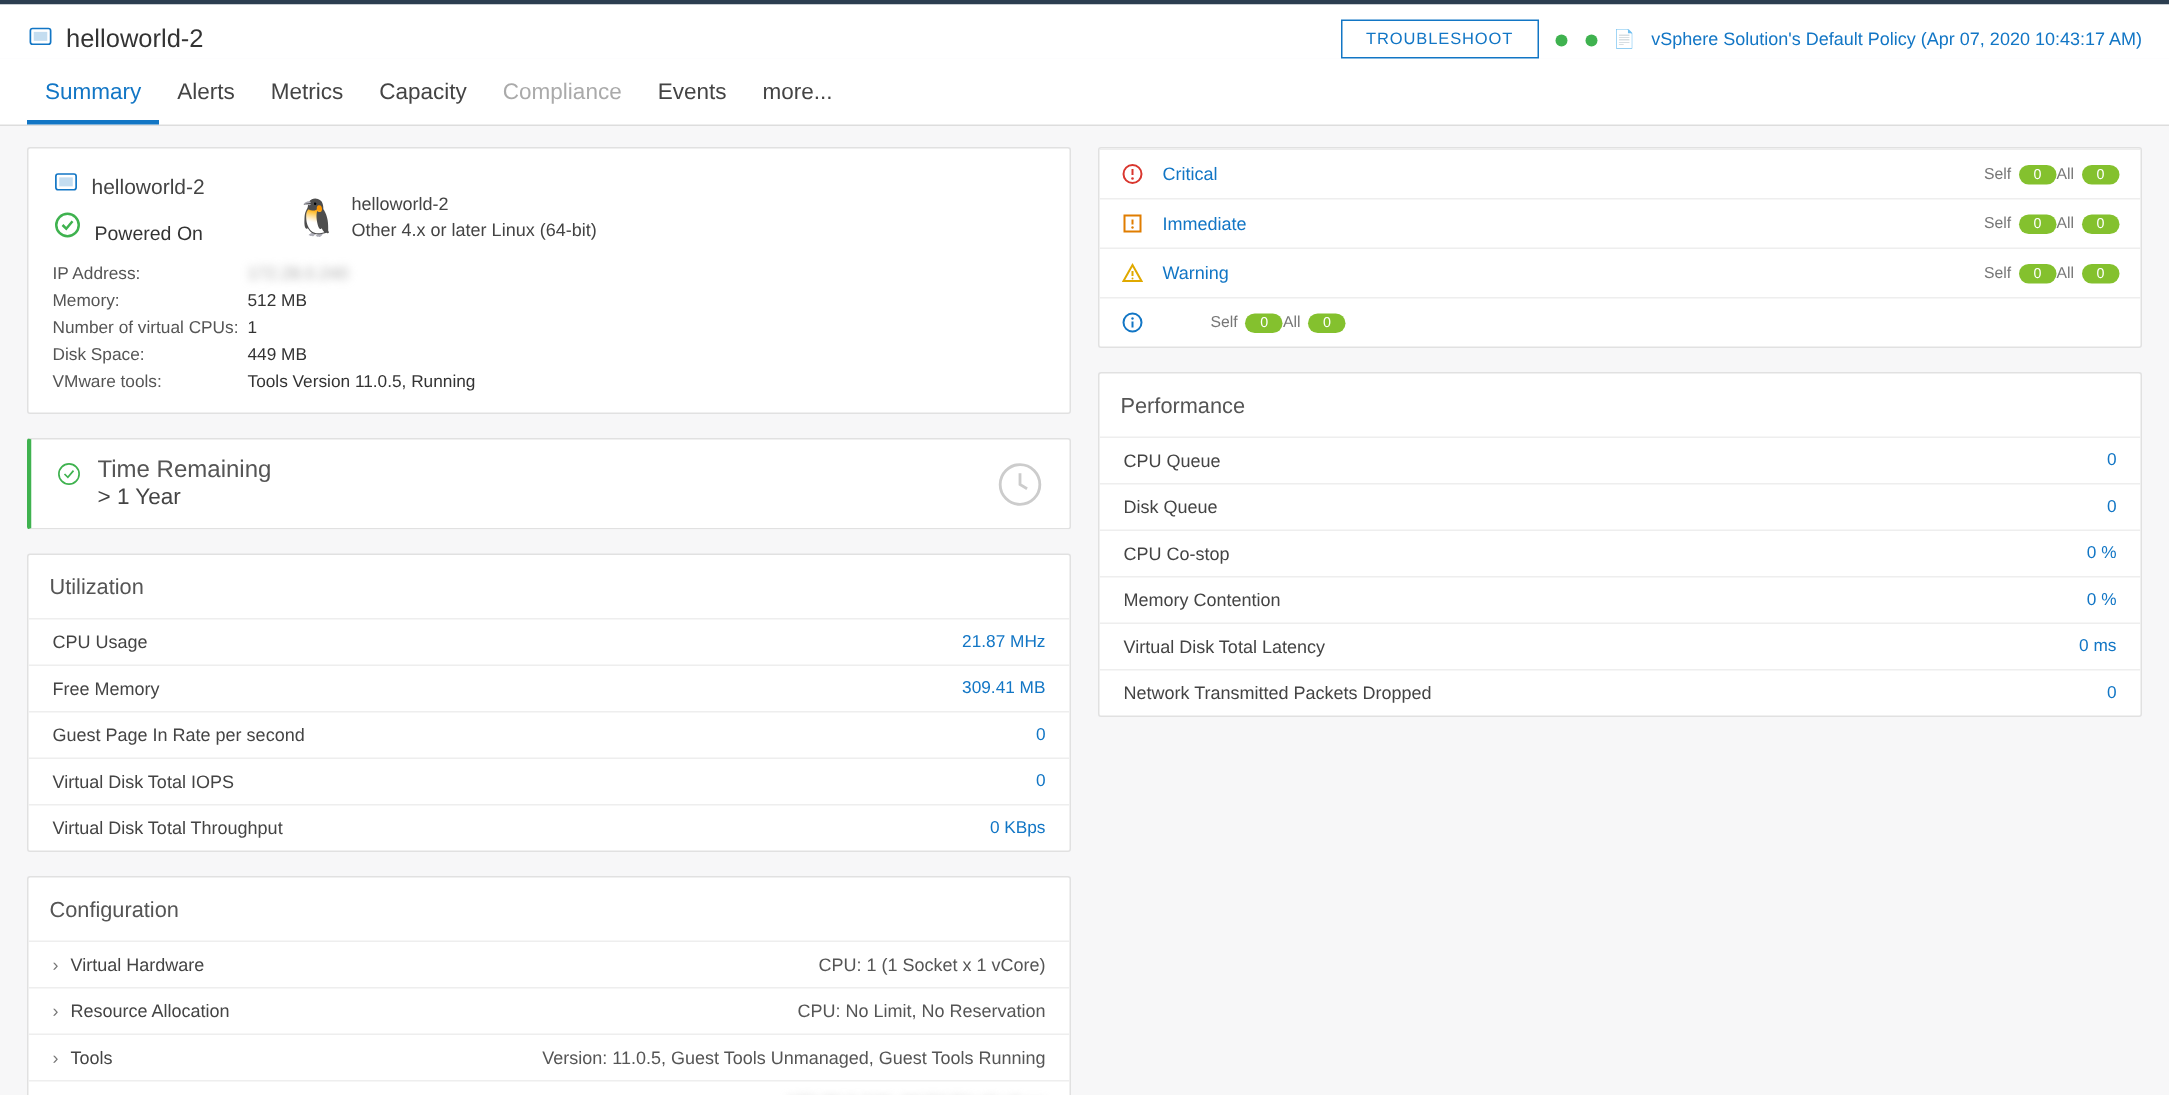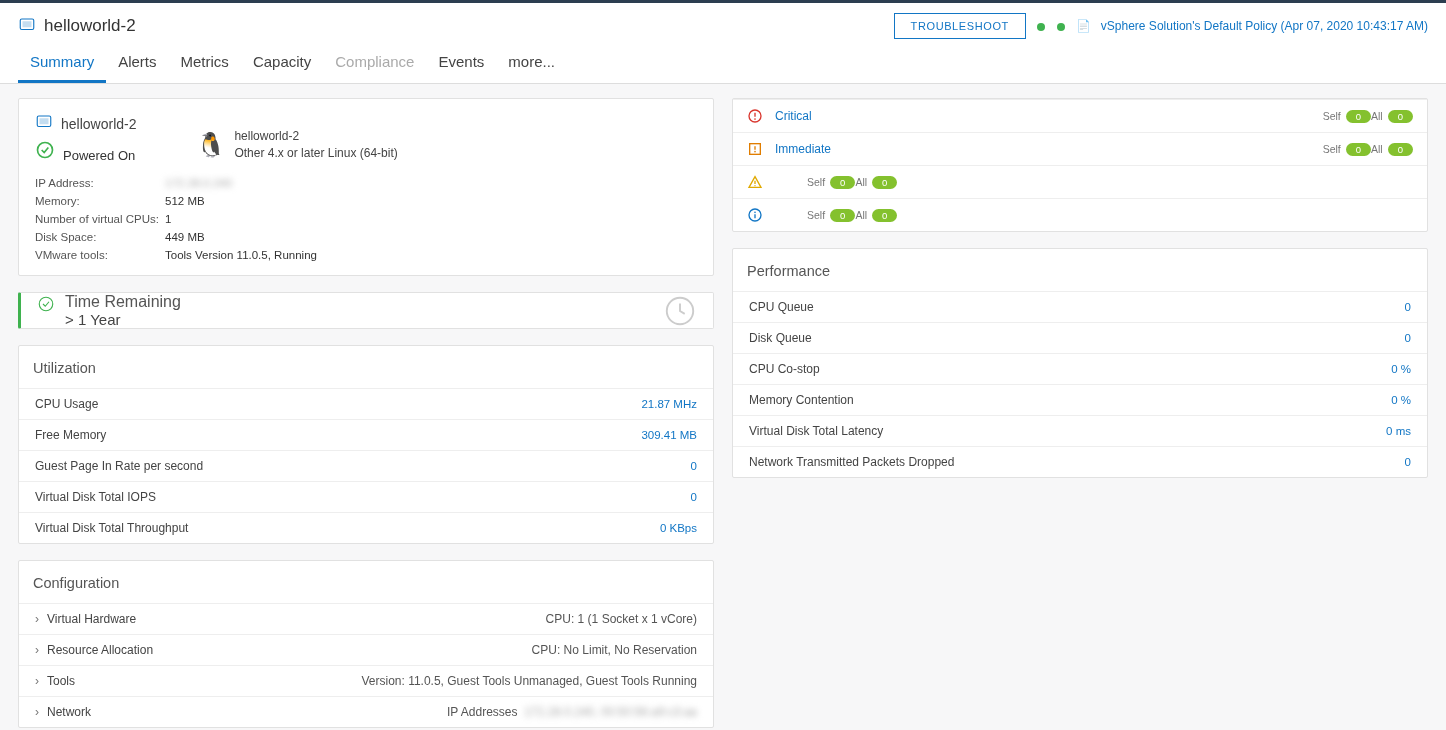--- a/index.html
+++ b/index.html
@@ -27,21 +27,21 @@
 .check-icon svg { width: 20px; height: 20px; }
 .power-text { font-size: 13px; color: #333; }
 .vm-top-wrap { display: flex; gap: 60px; }
 .os-row { display: flex; align-items: center; gap: 8px; }
 .penguin { font-size: 24px; }
 .os-info { font-size: 12px; color: #444; line-height: 1.4; }
 .prop-grid { display: grid; grid-template-columns: 130px auto; row-gap: 6px; font-size: 11.5px; color: #555; }
 .prop-label { color: #555; }
 .prop-value { color: #333; }
 .blur { filter: blur(3px); color:#aaa; }
-.strip { border-left: 3px solid #3fb24f; display: flex; align-items: center; padding: 0 16px; }
+.strip { border-left: 3px solid #3fb24f; display: flex; align-items: center; padding: 12px 16px; }
 .strip-left { display: flex; gap: 10px; align-items: flex-start; flex: 1; }
 .strip .check svg { width: 18px; height: 18px; margin-top: 2px; }
 .strip .big-title { font-size: 16px; color: #555; }
 .strip .big-val { font-size: 15px; color: #444; }
 .strip .subtle { font-size: 10px; color: #888; margin-top: 3px; }
 .ring { width: 34px; height: 34px; }
 .panel-title { font-size: 14.5px; color: #555; padding: 14px 14px 12px 14px; }
 .metric-row { display: flex; justify-content: space-between; align-items: center; padding: 8px 16px; border-top: 1px solid #eee; font-size: 12px; }
 .metric-label { color: #444; }
 .metric-val { color: #1276c5; font-size: 11.5px; }
@@ -265,20 +265,21 @@
             </div>
           </div>
           <div class="alert-row">
             <span class="alert-icon">
               <svg width="16" height="16" viewBox="0 0 24 24">
                 <path d="M12 4 L21 20 L3 20 Z" fill="none" stroke="#e0a900" stroke-width="2"></path>
                 <line x1="12" y1="10" x2="12" y2="15" stroke="#e0a900" stroke-width="2"></line>
                 <circle cx="12" cy="17.5" r="1" fill="#e0a900"></circle>
               </svg>
             </span>
+            <span class="alert-label">Warning</span>
             <div class="alert-counts">
               <div class="count-group">
                 <span>Self</span>
                 <span class="pill">0</span>
               </div>
               <div class="count-group">
                 <span>All</span>
                 <span class="pill">0</span>
               </div>
             </div>

